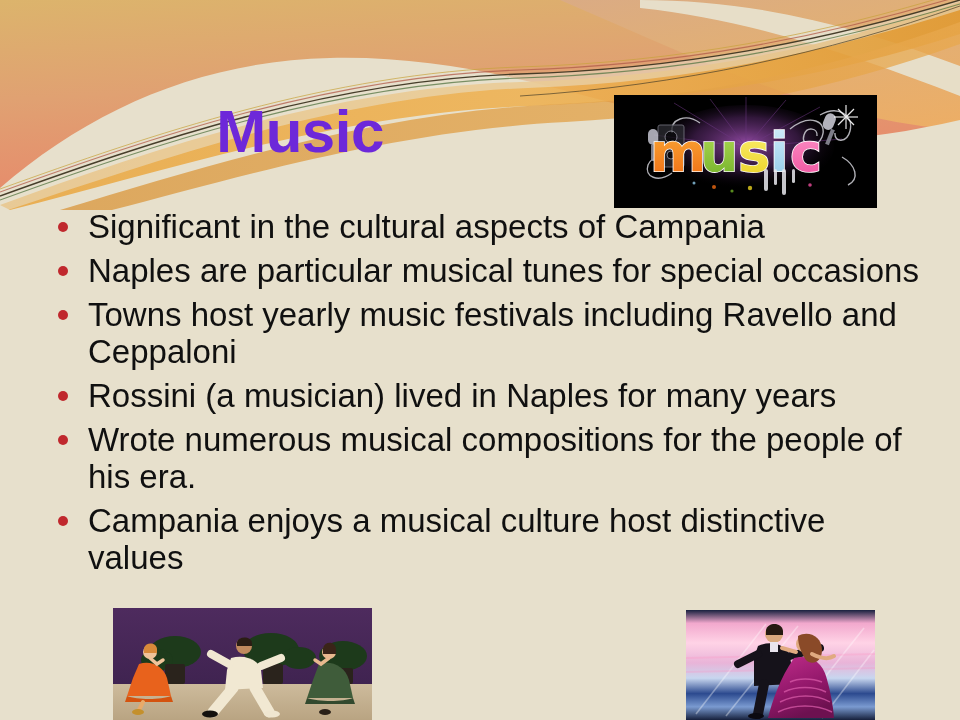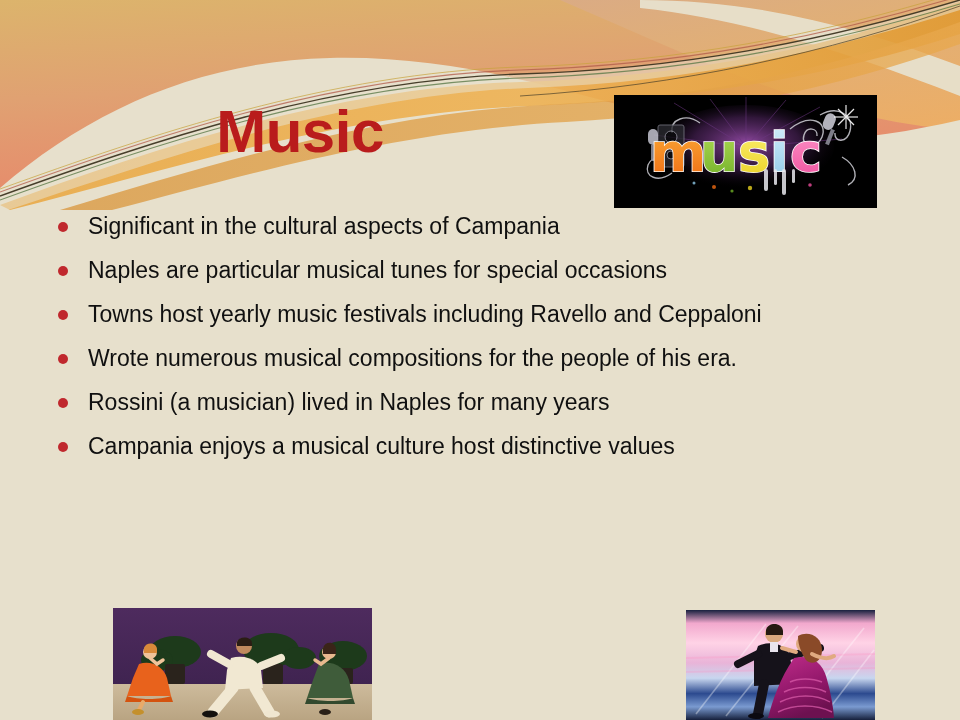--- a/index.html
+++ b/index.html
@@ -28,21 +28,21 @@
   #header-wave svg { display:block; width:960px; height:210px; }
 
   
   #title {
     position:absolute;
     left:0; top:102px;
     width:600px;
     text-align:center;
     font-size:60px;
     font-weight:bold;
-    color:#b91c1c;
+    color:#6d28d9;
     letter-spacing:-0.5px;
     line-height:1;
     font-family:"Liberation Sans", sans-serif;
   }
 
   
   #music-logo {
     position:absolute;
     left:614px; top:95px;
     width:263px; height:113px;
@@ -54,21 +54,21 @@
   
   #bullets {
     position:absolute;
     left:48px; top:208px;
     width:880px;
   }
   .bullet-item {
     position:relative;
     padding-left:40px;
     margin-bottom:7px;
-    font-size:23px;
+    font-size:33px;
     line-height:37px;
     color:#101010;
     font-family:"Liberation Sans", sans-serif;
   }
   .bullet-dot {
     position:absolute;
     left:10px; top:14px;
     width:10px; height:10px;
     border-radius:50%;
     background:#c0282d;
@@ -259,25 +259,25 @@
     <div class="bullet-item">
       <span class="bullet-dot"></span>
       <span class="bullet-text">Naples are particular musical tunes for special occasions</span>
     </div>
     <div class="bullet-item">
       <span class="bullet-dot"></span>
       <span class="bullet-text">Towns host yearly music festivals including Ravello and Ceppaloni</span>
     </div>
     <div class="bullet-item">
       <span class="bullet-dot"></span>
+      <span class="bullet-text">Rossini  (a musician) lived in Naples for many years</span>
+    </div>
+    <div class="bullet-item">
+      <span class="bullet-dot"></span>
       <span class="bullet-text">Wrote numerous musical compositions for the people of his era.</span>
-    </div>
-    <div class="bullet-item">
-      <span class="bullet-dot"></span>
-      <span class="bullet-text">Rossini  (a musician) lived in Naples for many years</span>
     </div>
     <div class="bullet-item">
       <span class="bullet-dot"></span>
       <span class="bullet-text">Campania enjoys a musical culture host distinctive values</span>
     </div>
   </div>
 
   <div class="photo" id="photo-dancers-stage">
     <svg width="259" height="112" viewBox="0 0 259 112" xmlns="http://www.w3.org/2000/svg">
       <defs>

